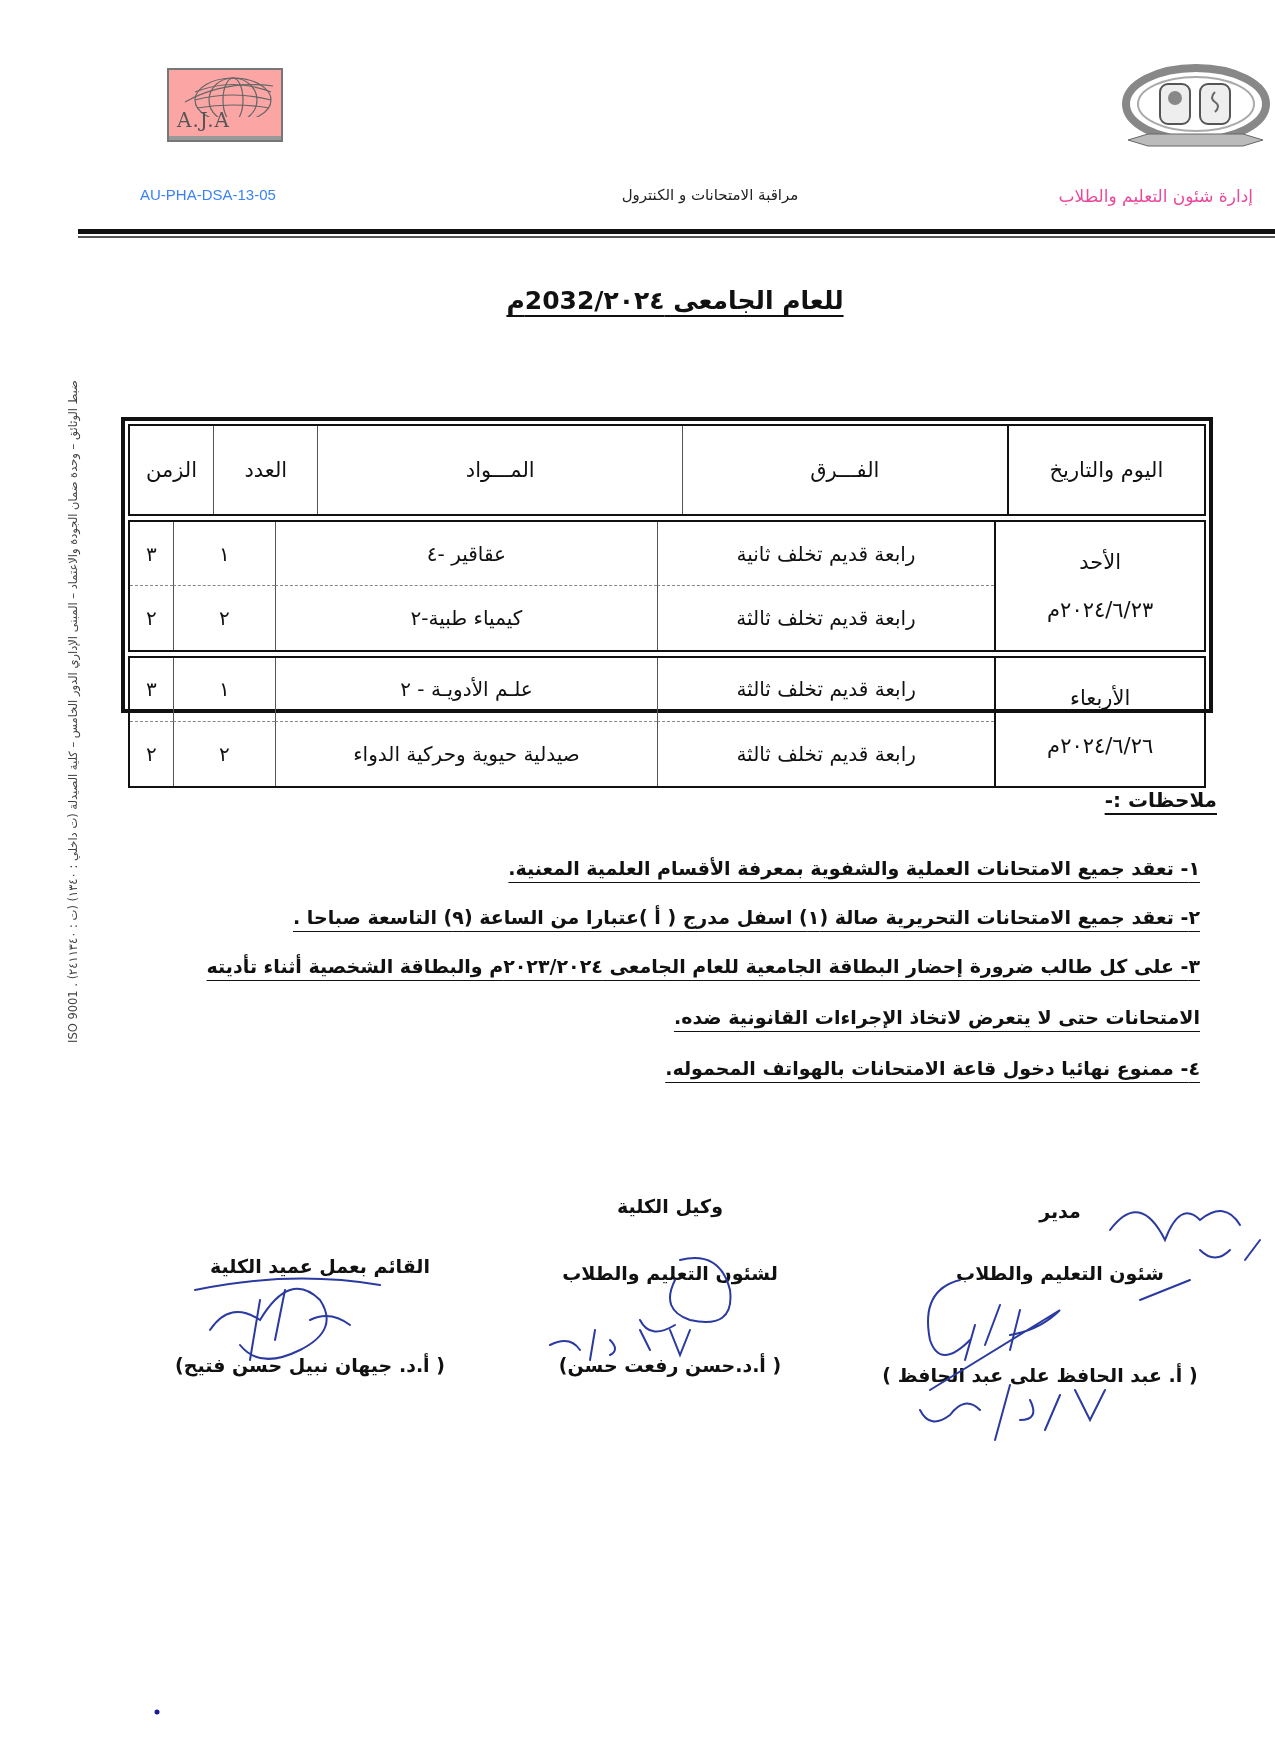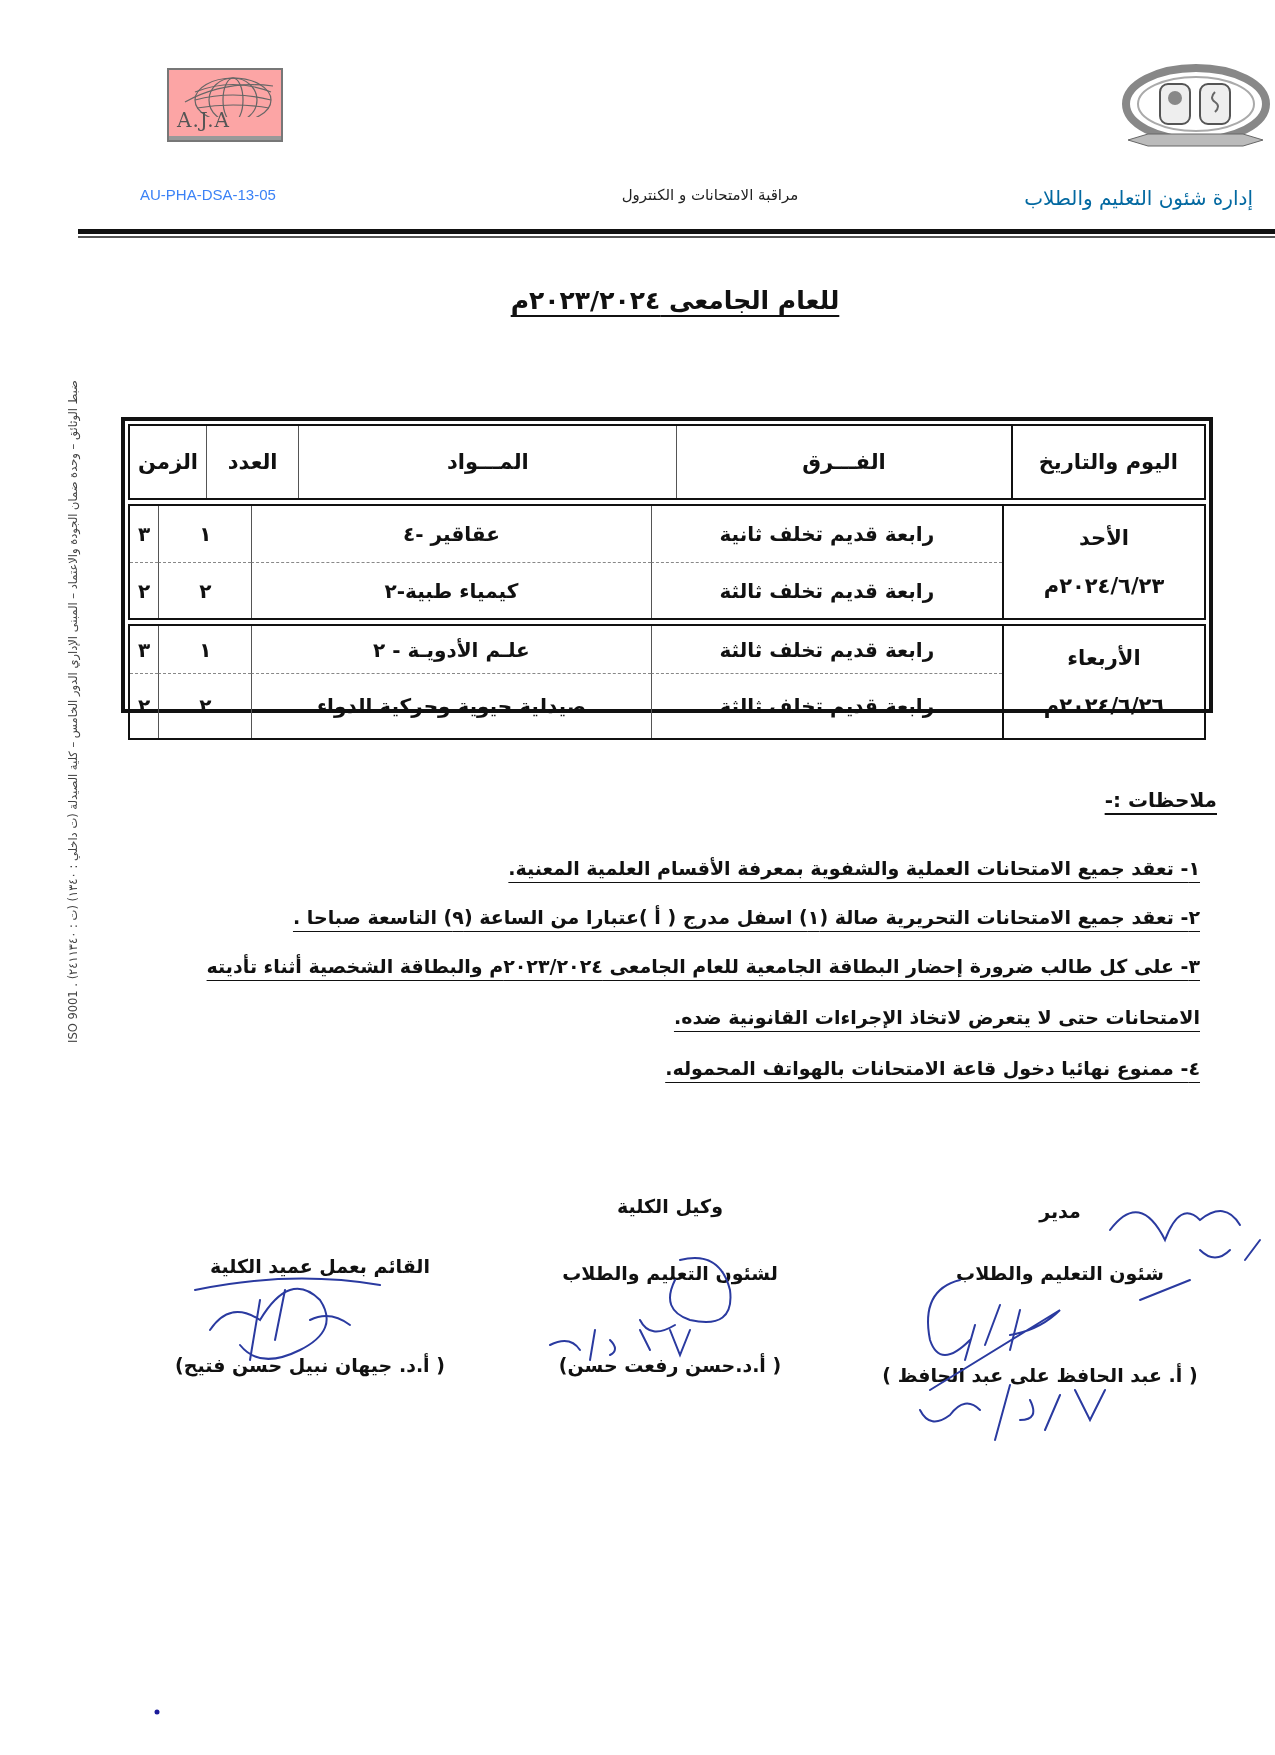--- a/index.html
+++ b/index.html
@@ -19,21 +19,21 @@
   .logo-aja svg { position: absolute; left: 6px; top: 2px; }
   .logo-aja .aja-text {
     position: absolute; left: 8px; bottom: 8px; font-family: "DejaVu Serif", serif;
     font-size: 20px; color: #555; letter-spacing: 1px;
   }
   .logo-uni { left: 1118px; top: 62px; width: 155px; height: 94px; }
 
   
   .hdr-code { left: 140px; top: 186px; font-size: 15px; font-family: "Liberation Sans", sans-serif; color: #3b82f6; }
   .hdr-center { left: 600px; top: 186px; width: 220px; text-align: center; font-size: 15px; direction: rtl; color: #222; }
-  .hdr-right { right: 22px; top: 186px; font-size: 20px; direction: rtl; color: #0369a1; }
+  .hdr-right { right: 22px; top: 186px; font-size: 17px; direction: rtl; color: #ec4899; }
   .hdr-rule { left: 78px; top: 229px; width: 1197px; height: 5px; background: #111; }
   .hdr-rule2 { left: 78px; top: 236px; width: 1197px; height: 2px; background: #555; }
 
   
   .title-block { left: 300px; top: 278px; width: 750px; text-align: center; direction: rtl; }
   .title-line { font-weight: bold; font-size: 25px; text-decoration: underline; text-underline-offset: 6px; line-height: 46px; }
 
   
   .vertical-note {
     left: 66px; top: 380px; writing-mode: vertical-rl; transform: rotate(180deg);
@@ -42,21 +42,21 @@
 
   
   .table-wrap {
     left: 121px; top: 417px; width: 1092px; height: 296px;
     border: 4px solid #111; padding: 3px; box-sizing: border-box;
   }
   table { border-collapse: separate; border-spacing: 0; width: 100%; direction: rtl; }
   .tbl-section { border: 2px solid #111; margin-bottom: 4px; }
   .tbl-section:last-child { margin-bottom: 0; }
   .tbl-section table td, .tbl-section table th {
-    border-left: 1px solid #555; text-align: center; font-weight: bold; font-size: 20px; padding: 8px;
+    border-left: 1px solid #555; text-align: center; font-weight: normal; font-size: 20px; padding: 16px;
   }
   .tbl-section table td:last-child, .tbl-section table th:last-child { border-left: none; }
   .tbl-section table tr.sub + tr.sub td { border-top: 1px dashed #888; }
   .c-day { width: 186px; }
   .c-class { width: 343px; }
   .c-subject { width: 392px; margin-top: 24px; }
   .c-count { width: 78px; }
   .c-time { width: auto; }
   th { height: 56px; font-size: 21px !important; }
   td.day-cell { line-height: 48px; font-size: 21px !important; border-left: 2px solid #111 !important; }
@@ -102,21 +102,21 @@
 
 <div class="abs hdr-code">AU-PHA-DSA-13-05</div>
 <div class="abs hdr-center">مراقبة الامتحانات و الكنترول</div>
 <div class="abs hdr-right">إدارة شئون التعليم والطلاب</div>
 <div class="abs hdr-rule"></div>
 <div class="abs hdr-rule2"></div>
 
 <div class="abs vertical-note">ضبط الوثائق – وحدة ضمان الجودة والاعتماد – المبنى الإداري الدور الخامس – كلية الصيدلة (ت داخلي : ١٣٤٠) (ت : ٢٤١١٣٤٠) . ISO 9001</div>
 
 <div class="abs title-block">
-  <div class="title-line">للعام الجامعى ٢٠٢٣/٢٠٢٤م</div>
+  <div class="title-line">للعام الجامعى 2032/٢٠٢٤م</div>
 </div>
 
 <div class="abs table-wrap">
   <div class="tbl-section">
     <table>
       <tbody>
           <tr>
         <th class="c-day day-h">اليوم والتاريخ</th>
         <th class="c-class">الفـــرق</th>
         <th class="c-subject">المـــواد</th>

